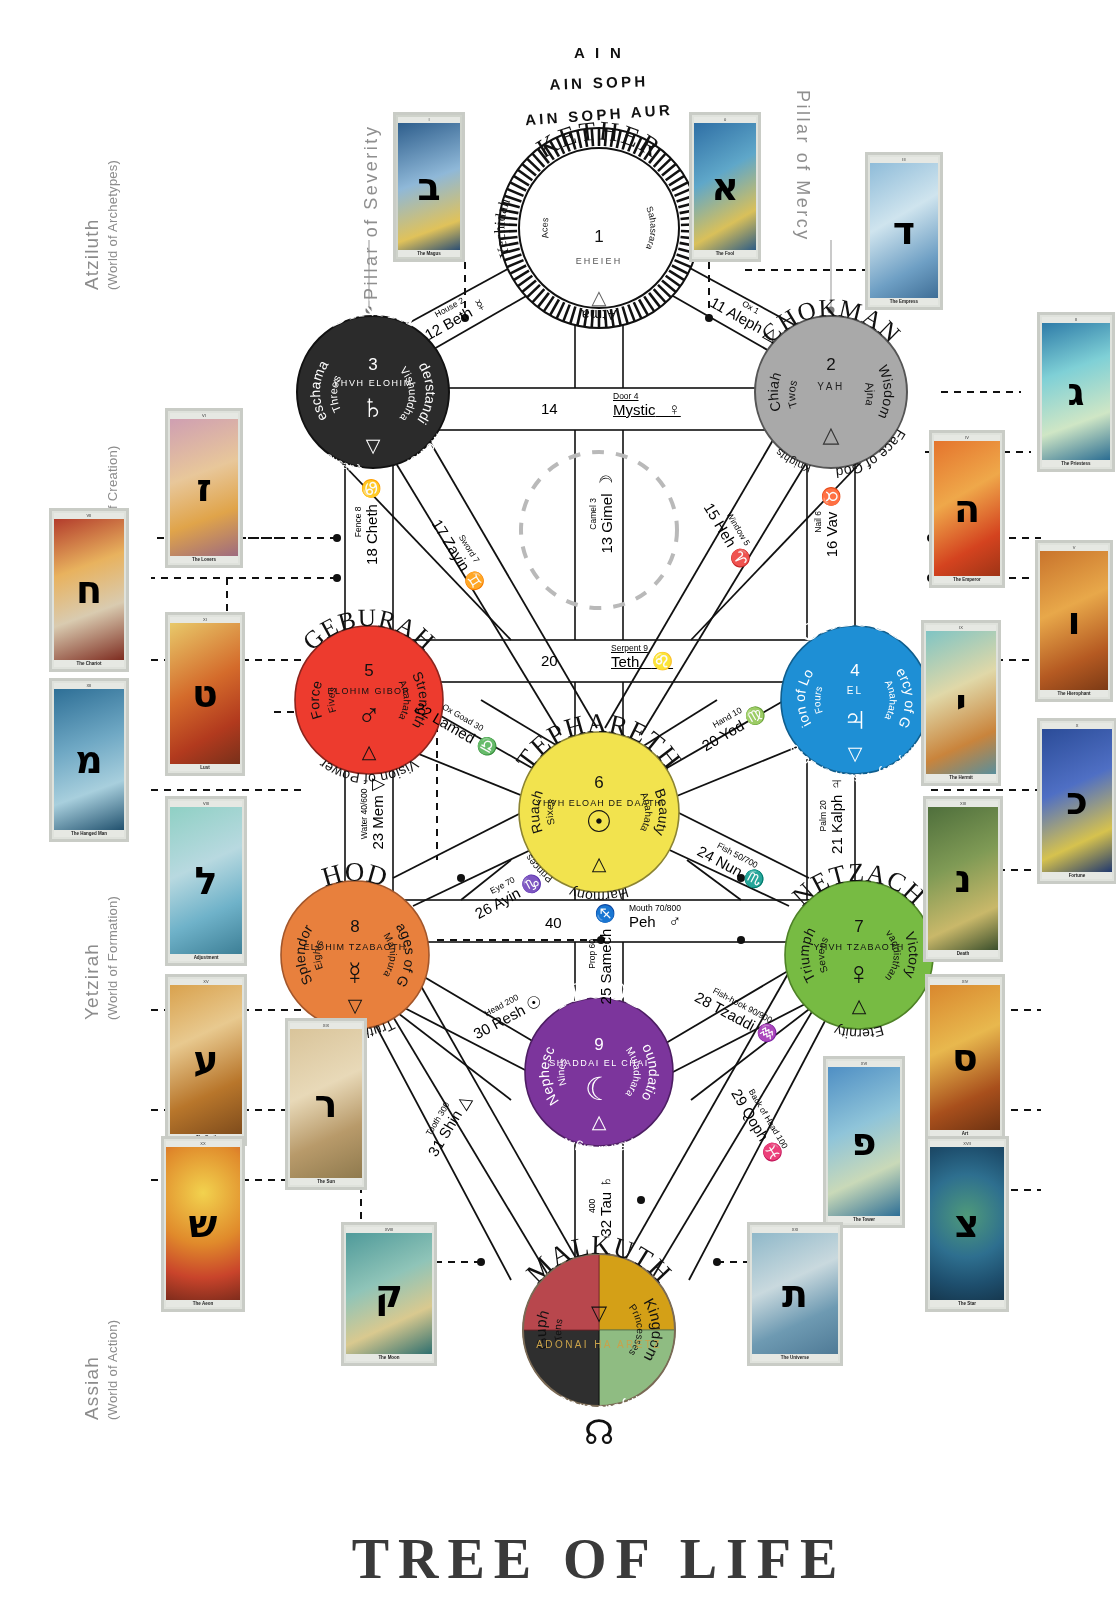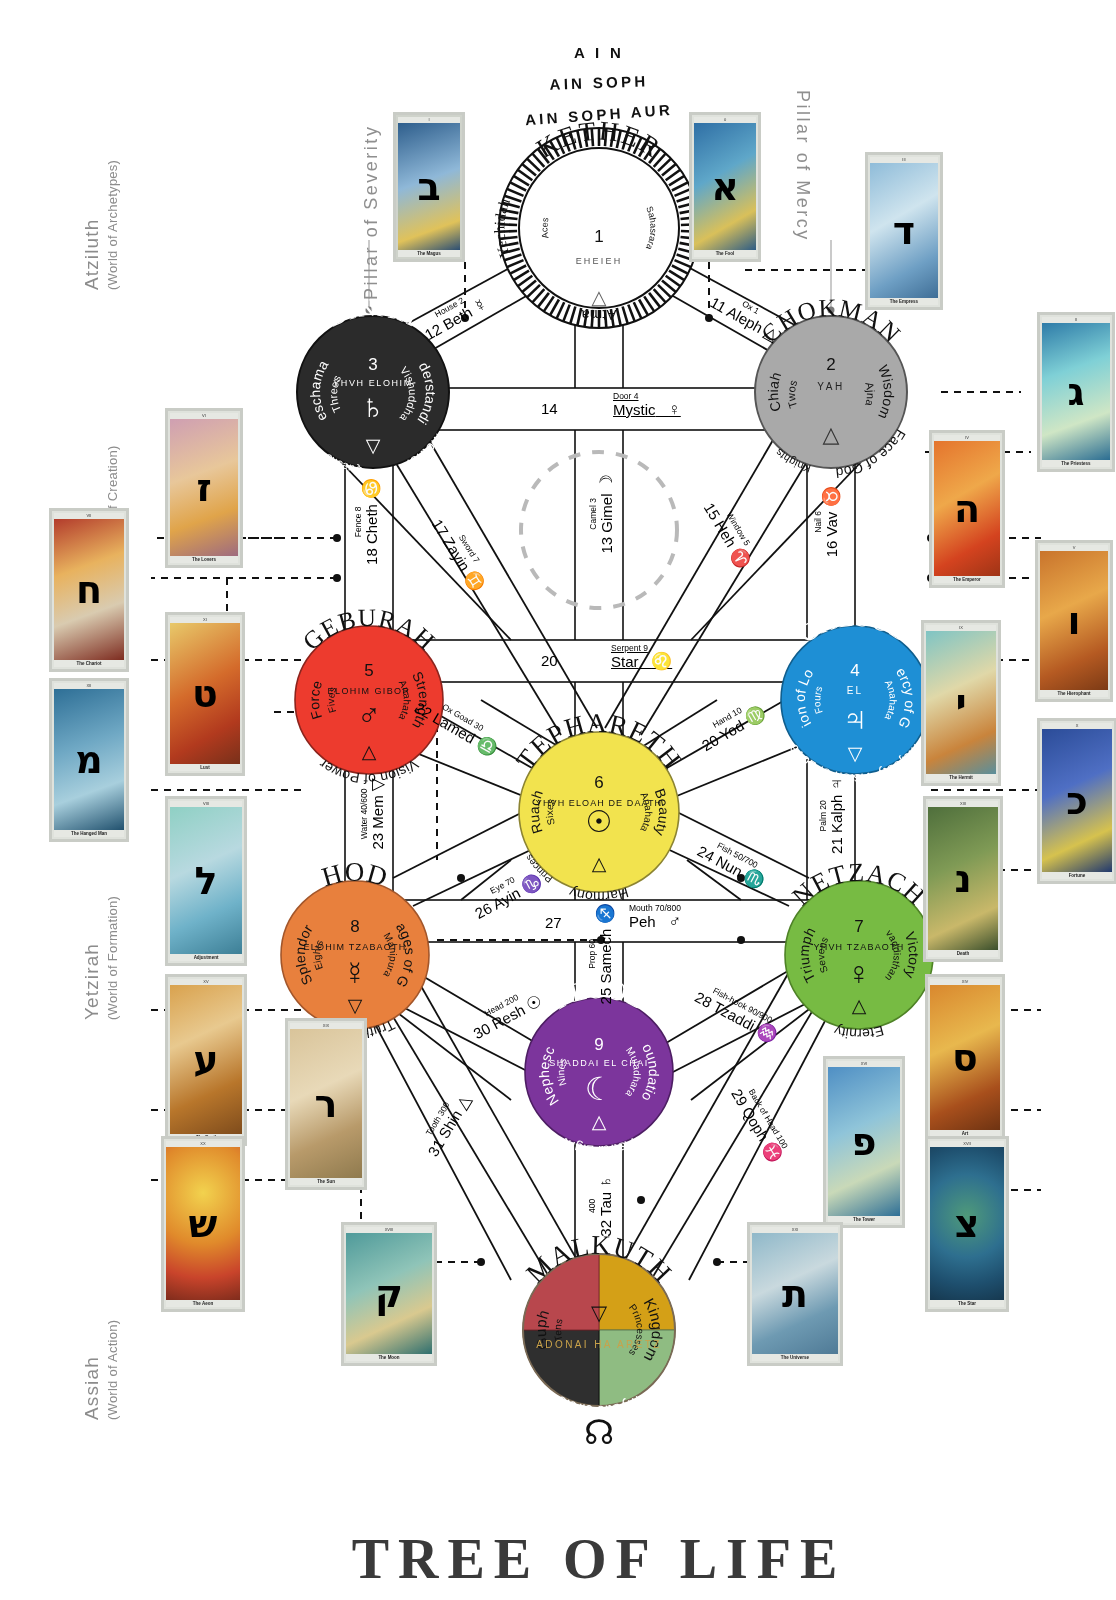--- a/index.html
+++ b/index.html
@@ -683,21 +683,21 @@
     <span class="pmain"><span>17</span> <span>Zayin</span> <span class="psym">♊</span></span>
   </div>
 
   <div class="plabel" style="left:262px;top:508px;width:130px;transform:rotate(-90deg);">
     <span class="ptop">Fence 8</span>
     <span class="pmain"><span>18</span> <span>Cheth</span> <span class="psym">♋</span></span>
   </div>
 
   <div class="plabel" style="left:570px;top:644px;width:170px;text-align:left;text-decoration:underline;">
     <span class="ptop">Serpent 9</span>
-    <span class="pmain"><span>Star</span> &nbsp;&nbsp;<span class="psym">♌</span></span>
+    <span class="pmain"><span>Teth</span> &nbsp;&nbsp;<span class="psym">♌</span></span>
   </div>
   <div class="numonly" style="left:500px;top:652px;">20</div>
 
   <div class="plabel" style="left:626px;top:712px;width:130px;transform:rotate(-30deg);">
     <span class="ptop">Hand 10</span>
     <span class="pmain"><span>20</span> <span>Yod</span> <span class="psym">♍</span></span>
   </div>
 
   <div class="plabel" style="left:722px;top:802px;width:140px;transform:rotate(-90deg);">
     <span class="ptop">Palm 20</span>
@@ -726,21 +726,21 @@
 
   <div class="plabel" style="left:396px;top:880px;width:140px;transform:rotate(-28deg);">
     <span class="ptop">Eye 70</span>
     <span class="pmain"><span>26</span> <span>Ayin</span> <span class="psym">♑</span></span>
   </div>
 
   <div class="plabel" style="left:588px;top:904px;width:180px;text-align:left;">
     <span class="ptop">Mouth 70/800</span>
     <span class="pmain"><span>Peh</span> &nbsp;&nbsp;<span class="psym">♂</span></span>
   </div>
-  <div class="numonly" style="left:504px;top:914px;">27</div>
+  <div class="numonly" style="left:504px;top:914px;">40</div>
 
   <div class="plabel" style="left:622px;top:1000px;width:150px;transform:rotate(28deg);">
     <span class="ptop">Fish-hook 90/900</span>
     <span class="pmain"><span>28</span> <span>Tzaddi</span> <span class="psym">♒</span></span>
   </div>
 
   <div class="plabel" style="left:644px;top:1110px;width:150px;transform:rotate(59deg);">
     <span class="ptop">Back of Head 100</span>
     <span class="pmain"><span>29</span> <span>Qoph</span> <span class="psym">♓</span></span>
   </div>

